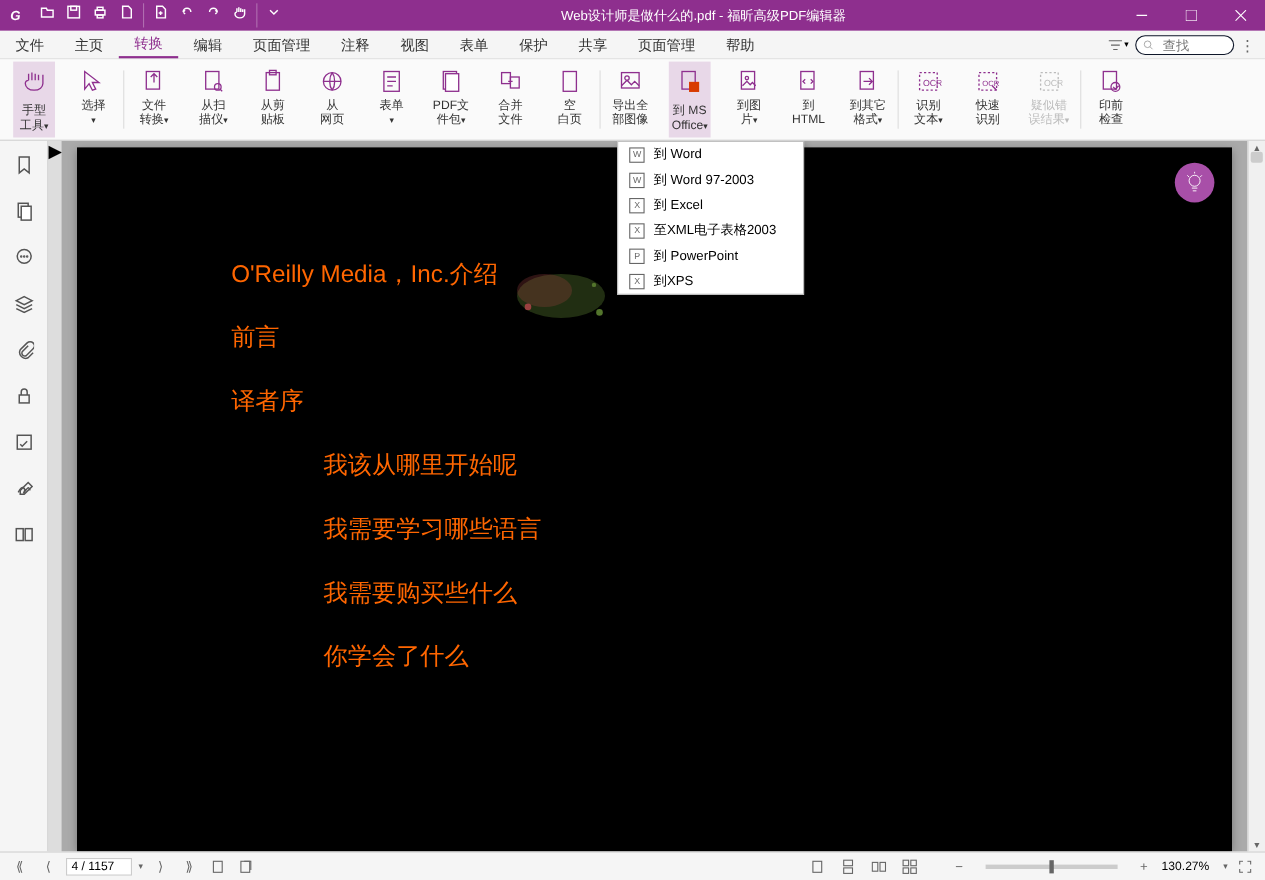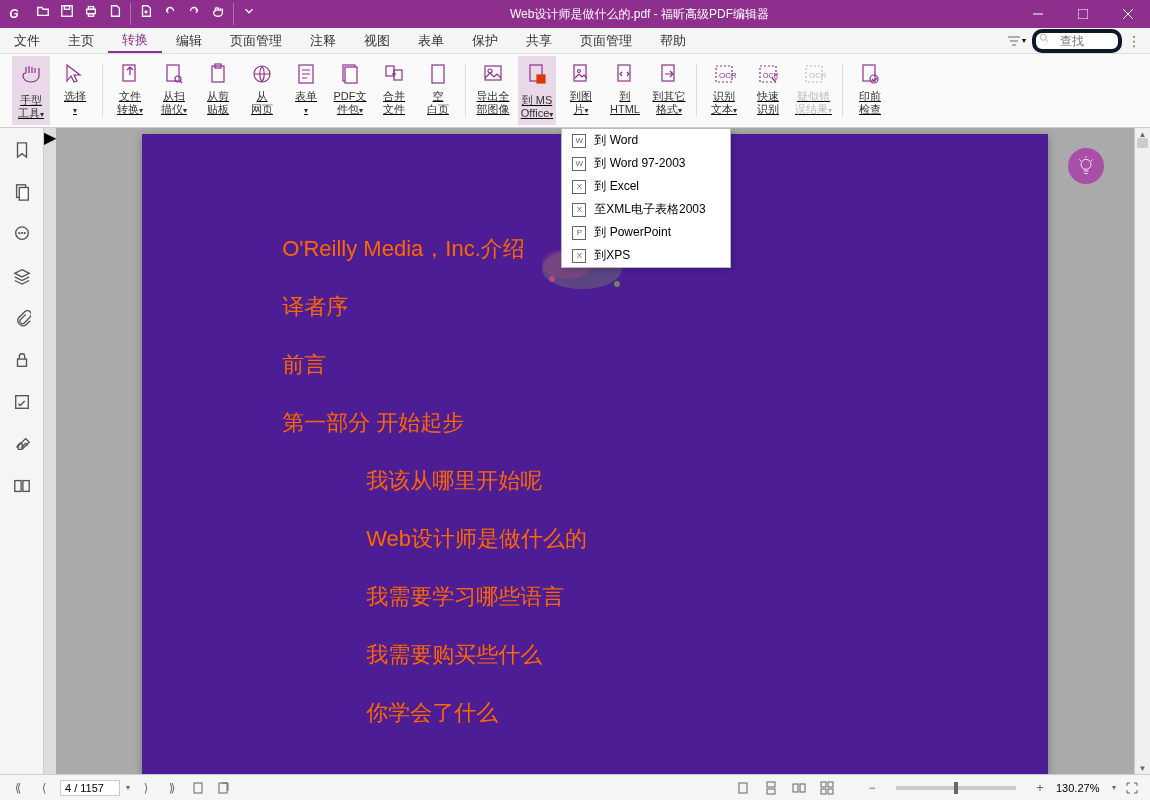--- a/index.html
+++ b/index.html
@@ -14,46 +14,46 @@
 .title-bar .title-text { flex: 1; text-align: center; }
 .title-bar .win-controls { display: flex; }
 .title-bar .win-btn { width: 45px; height: 28px; display: flex; align-items: center; justify-content: center; cursor: pointer; }
 .title-bar .win-btn svg { width: 10px; height: 10px; stroke: #fff; fill: none; stroke-width: 1; }
 
 
 .menu-bar { height: 26px; background: #f5f5f5; display: flex; align-items: center; border-bottom: 1px solid #ddd; font-size: 13px; }
 .menu-item { padding: 0 14px; height: 100%; display: flex; align-items: center; cursor: pointer; color: #333; }
 .menu-item.active { color: #8e2f8e; border-bottom: 2px solid #8e2f8e; }
 .menu-bar .spacer { flex: 1; }
-.menu-bar .search-input { border: 4px solid #0f172a; border-radius: 10px; padding: 1px 8px 1px 24px; font-size: 12px; width: 90px; color: #999; }
+.menu-bar .search-input { border: 1px solid #0f172a; border-radius: 10px; padding: 1px 8px 1px 24px; font-size: 12px; width: 90px; color: #999; }
 .menu-bar .search-wrap { position: relative; }
 .menu-bar .search-wrap svg { position: absolute; left: 6px; top: 3px; width: 12px; height: 12px; stroke: #999; fill: none; }
 .menu-bar .menu-icon-btn { width: 24px; height: 24px; display: flex; align-items: center; justify-content: center; cursor: pointer; margin-right: 4px; }
 
 
 .ribbon { height: 74px; background: #fafafa; display: flex; border-bottom: 1px solid #ccc; padding: 2px 8px; }
-.ribbon-group { display: flex; gap: 6px; padding: 0 4px; text-decoration: underline; }
+.ribbon-group { display: flex; gap: 16px; padding: 0 4px; }
 .ribbon-sep { width: 1px; background: #ddd; margin: 8px 4px; }
 .ribbon-btn { display: flex; flex-direction: column; align-items: center; justify-content: flex-start; padding: 4px 2px; cursor: pointer; min-width: 38px; }
 .ribbon-btn.active { background: #e8d8e8; justify-content: space-between; }
 .ribbon-btn .ricon { width: 28px; height: 28px; display: flex; align-items: center; justify-content: center; margin-bottom: 2px; }
 .ribbon-btn .ricon svg { width: 24px; height: 24px; stroke: #8e2f8e; fill: none; stroke-width: 1.2; }
 .ribbon-btn.disabled .ricon svg { stroke: #bbb; }
 .ribbon-btn.disabled .rlabel { color: #bbb; }
 .ribbon-btn .rlabel { font-size: 11px; color: #333; text-align: center; line-height: 13px; white-space: pre-line; }
 .ribbon-btn .rlabel .arrow { font-size: 8px; }
 
 
 .content-area { flex: 1; display: flex; background: #ddd; position: relative; overflow: hidden; }
 .left-sidebar { width: 44px; background: #f5f5f5; border-right: 1px solid #ccc; display: flex; flex-direction: column; align-items: center; padding-top: 10px; gap: 18px; }
 .left-sidebar .sb-btn { width: 24px; height: 24px; display: flex; align-items: center; justify-content: center; cursor: pointer; }
 .left-sidebar .sb-btn svg { width: 18px; height: 18px; stroke: #555; fill: none; stroke-width: 1.5; }
 
 .doc-viewport { flex: 1; background: #aaa; display: flex; justify-content: center; overflow: hidden; position: relative; }
-.page { width: 906px; background: #4c1d95; margin-top: 6px; padding: 100px 140px; box-shadow: 0 2px 8px rgba(0,0,0,0.3); position: relative; }
+.page { width: 1050px; background: #000000; margin-top: 6px; padding: 100px 140px; box-shadow: 0 2px 8px rgba(0,0,0,0.3); position: relative; }
 .page .watermark { position: absolute; left: 380px; top: 100px; width: 120px; height: 70px; opacity: 0.6; }
 .page h2 { color: #ff6600; font-size: 22px; font-weight: normal; margin-bottom: 28px; }
 .page .indent1 { margin-left: 28px; }
 .page .indent2 { margin-left: 84px; }
 
 .scrollbar-v { width: 16px; background: #f0f0f0; border-left: 1px solid #ccc; position: relative; }
 .scrollbar-v .thumb { position: absolute; left: 2px; right: 2px; top: 10px; height: 10px; background: #ccc; border-radius: 2px; }
 .scrollbar-v .arrow-up, .scrollbar-v .arrow-down { position: absolute; left: 0; right: 0; height: 12px; display: flex; align-items: center; justify-content: center; font-size: 8px; color: #666; }
 .scrollbar-v .arrow-up { top: 0; } .scrollbar-v .arrow-down { bottom: 0; }
 
@@ -458,25 +458,23 @@
   <div class="doc-viewport">
     <div class="page" id="page-content">
       <svg class="watermark" viewBox="0 0 120 70">
           <ellipse cx="60" cy="35" rx="40" ry="20" fill="#8bc34a" opacity="0.4"></ellipse>
           <ellipse cx="45" cy="30" rx="25" ry="15" fill="#ff6b6b" opacity="0.3"></ellipse>
           <circle cx="30" cy="45" r="3" fill="#ff6b6b"></circle>
           <circle cx="90" cy="25" r="2" fill="#8bc34a"></circle>
           <circle cx="95" cy="50" r="3" fill="#8bc34a"></circle>
         </svg>
     <h2>O'Reilly Media，Inc.介绍</h2>
+        <h2>前言</h2>
         <h2>译者序</h2>
-        <h2>前言</h2>
-        <h2>第一部分 开始起步</h2>
         <h2 class="indent2">我该从哪里开始呢</h2>
-        <h2 class="indent2">Web设计师是做什么的</h2>
         <h2 class="indent2">我需要学习哪些语言</h2>
         <h2 class="indent2">我需要购买些什么</h2>
         <h2 class="indent2">你学会了什么</h2>
       </div>
     <div class="bulb">
       <svg viewBox="0 0 24 24">
           <circle cx="12" cy="10" r="6"></circle>
           <path d="M9 18h6M10 21h4M6 6l-2-2M18 6l2-2M12 2V0"></path>
         </svg>
     </div>

